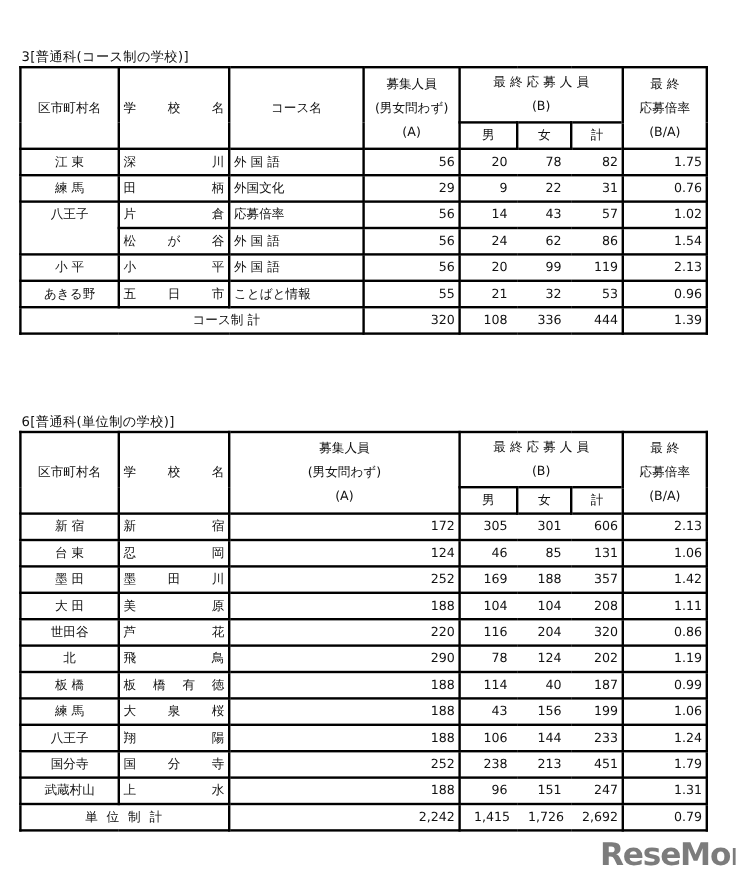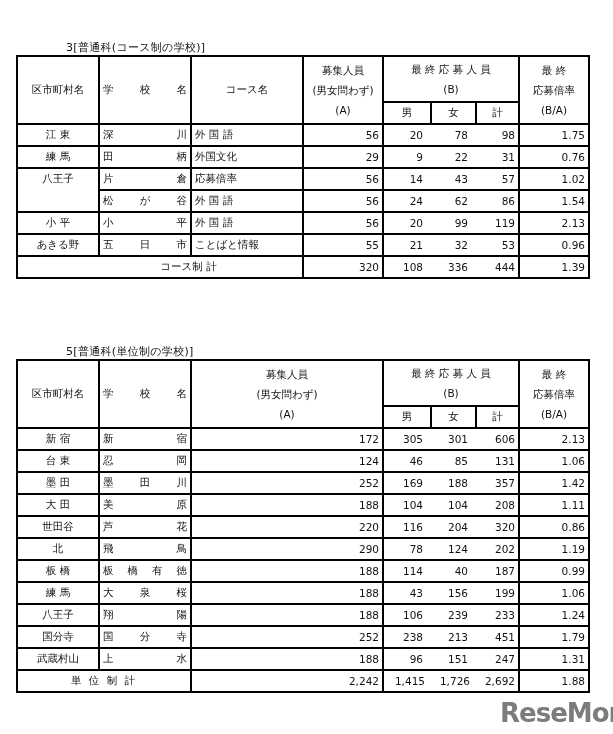--- a/index.html
+++ b/index.html
@@ -1,18 +1,18 @@
 <!DOCTYPE html>
 <html><head>
 <meta charset="utf-8">
 <style>
   html, body { margin:0; padding:0; background:#ffffff; }
   body { width:613px; height:734px; position:relative; overflow:hidden;
          font-family:"DejaVu Sans", "Liberation Sans", sans-serif; color:#111; }
-  .section-title { position:absolute; left:18px; font-size:11px; letter-spacing:0.3px;margin-left:48px; }
+  .section-title { position:absolute; left:18px; font-size:11px; letter-spacing:0.3px; }
   table.grid { position:absolute; left:16px; border-collapse:collapse; table-layout:fixed; font-size:10.5px; }
   table.grid td { border:2.5px solid #000; padding:0 3px; height:20px; white-space:nowrap; overflow:hidden; }
   td.c { text-align:center; }
   td.r { text-align:right; padding-right:2px; }
   td.l { text-align:left; }
   td.thin-t { border-top-width:1px; }
   .school { display:flex; justify-content:space-between; }
   .hdr-line { display:block; line-height:20px; }
   .watermark { position:absolute; left:500px; top:698px; font-family:"DejaVu Sans", sans-serif;
                font-weight:bold; font-size:26px; color:rgba(80,80,80,0.75); letter-spacing:-1px; }
@@ -70,21 +70,21 @@
     <td>
           <div class="school">
             <span>深</span>
             <span>川</span>
           </div>
         </td>
     <td class="l">外 国 語</td>
     <td class="r">56</td>
     <td class="r" style="border-right-width:0;padding-right:8px">20</td>
     <td class="r" style="border-left-width:0;border-right-width:0;padding-right:8px">78</td>
-    <td class="r" style="border-left-width:0">98</td>
+    <td class="r" style="border-left-width:0">82</td>
     <td class="r">1.75</td>
   </tr>
   <tr>
     <td class="c">練 馬</td>
     <td>
           <div class="school">
             <span>田</span>
             <span>柄</span>
           </div>
         </td>
@@ -160,21 +160,21 @@
     <td class="c" colspan="3" style="padding-left:60px">コース制 計</td>
     <td class="r">320</td>
     <td class="r" style="border-right-width:0;padding-right:8px">108</td>
     <td class="r" style="border-left-width:0;border-right-width:0;padding-right:8px">336</td>
     <td class="r" style="border-left-width:0">444</td>
     <td class="r">1.39</td>
   </tr>
 </tbody>
   </table>
 
-<div class="section-title" style="top:344px;">5[普通科(単位制の学校)]</div>
+<div class="section-title" style="top:344px;">6[普通科(単位制の学校)]</div>
 <table class="grid" style="top:359px; width:572px;">
   <colgroup>
     <col style="width:82px">
       <col style="width:92px">
       <col style="width:192px">
     <col style="width:48px">
       <col style="width:45px">
       <col style="width:43px">
       <col style="width:70px">
   </colgroup>
@@ -330,21 +330,21 @@
       <tr>
         <td class="c">八王子</td>
         <td>
           <div class="school">
             <span>翔</span>
             <span>陽</span>
           </div>
         </td>
         <td class="r">188</td>
         <td class="r" style="border-right-width:0;padding-right:8px">106</td>
-        <td class="r" style="border-left-width:0;border-right-width:0;padding-right:8px">239</td>
+        <td class="r" style="border-left-width:0;border-right-width:0;padding-right:8px">144</td>
         <td class="r" style="border-left-width:0">233</td>
         <td class="r">1.24</td>
       </tr>
       <tr>
         <td class="c">国分寺</td>
         <td>
           <div class="school">
             <span>国</span>
             <span>分</span>
             <span>寺</span>
@@ -371,18 +371,18 @@
         <td class="r">1.31</td>
       </tr>
     </tbody>
   <tbody>
       <tr>
     <td class="c" colspan="2" style="letter-spacing:2px">単 位 制 計</td>
     <td class="r">2,242</td>
     <td class="r" style="border-right-width:0;padding-right:6px">1,415</td>
     <td class="r" style="border-left-width:0;border-right-width:0;padding-right:6px">1,726</td>
     <td class="r" style="border-left-width:0">2,692</td>
-    <td class="r">1.88</td>
+    <td class="r">0.79</td>
   </tr>
 </tbody>
   </table>
 
 <div class="watermark">ReseMom</div>
 
 </body></html>

